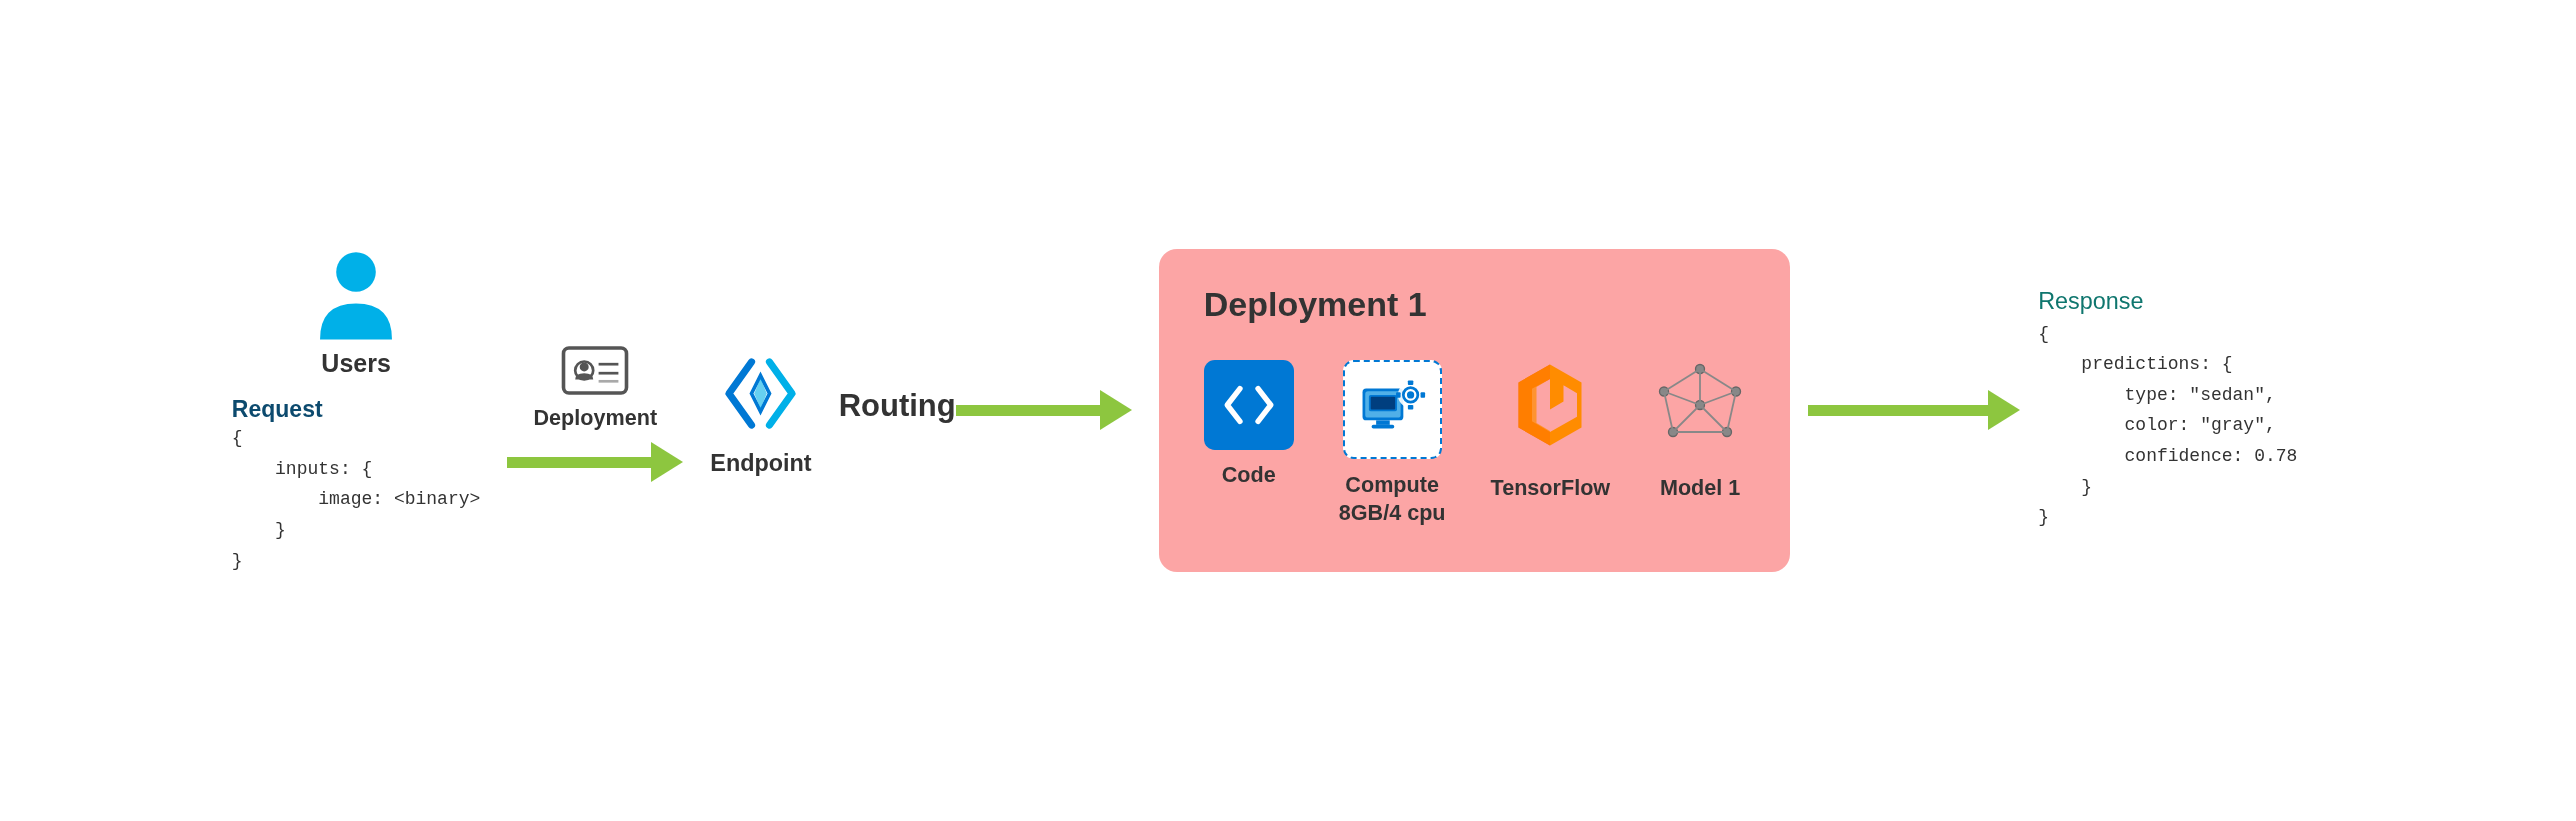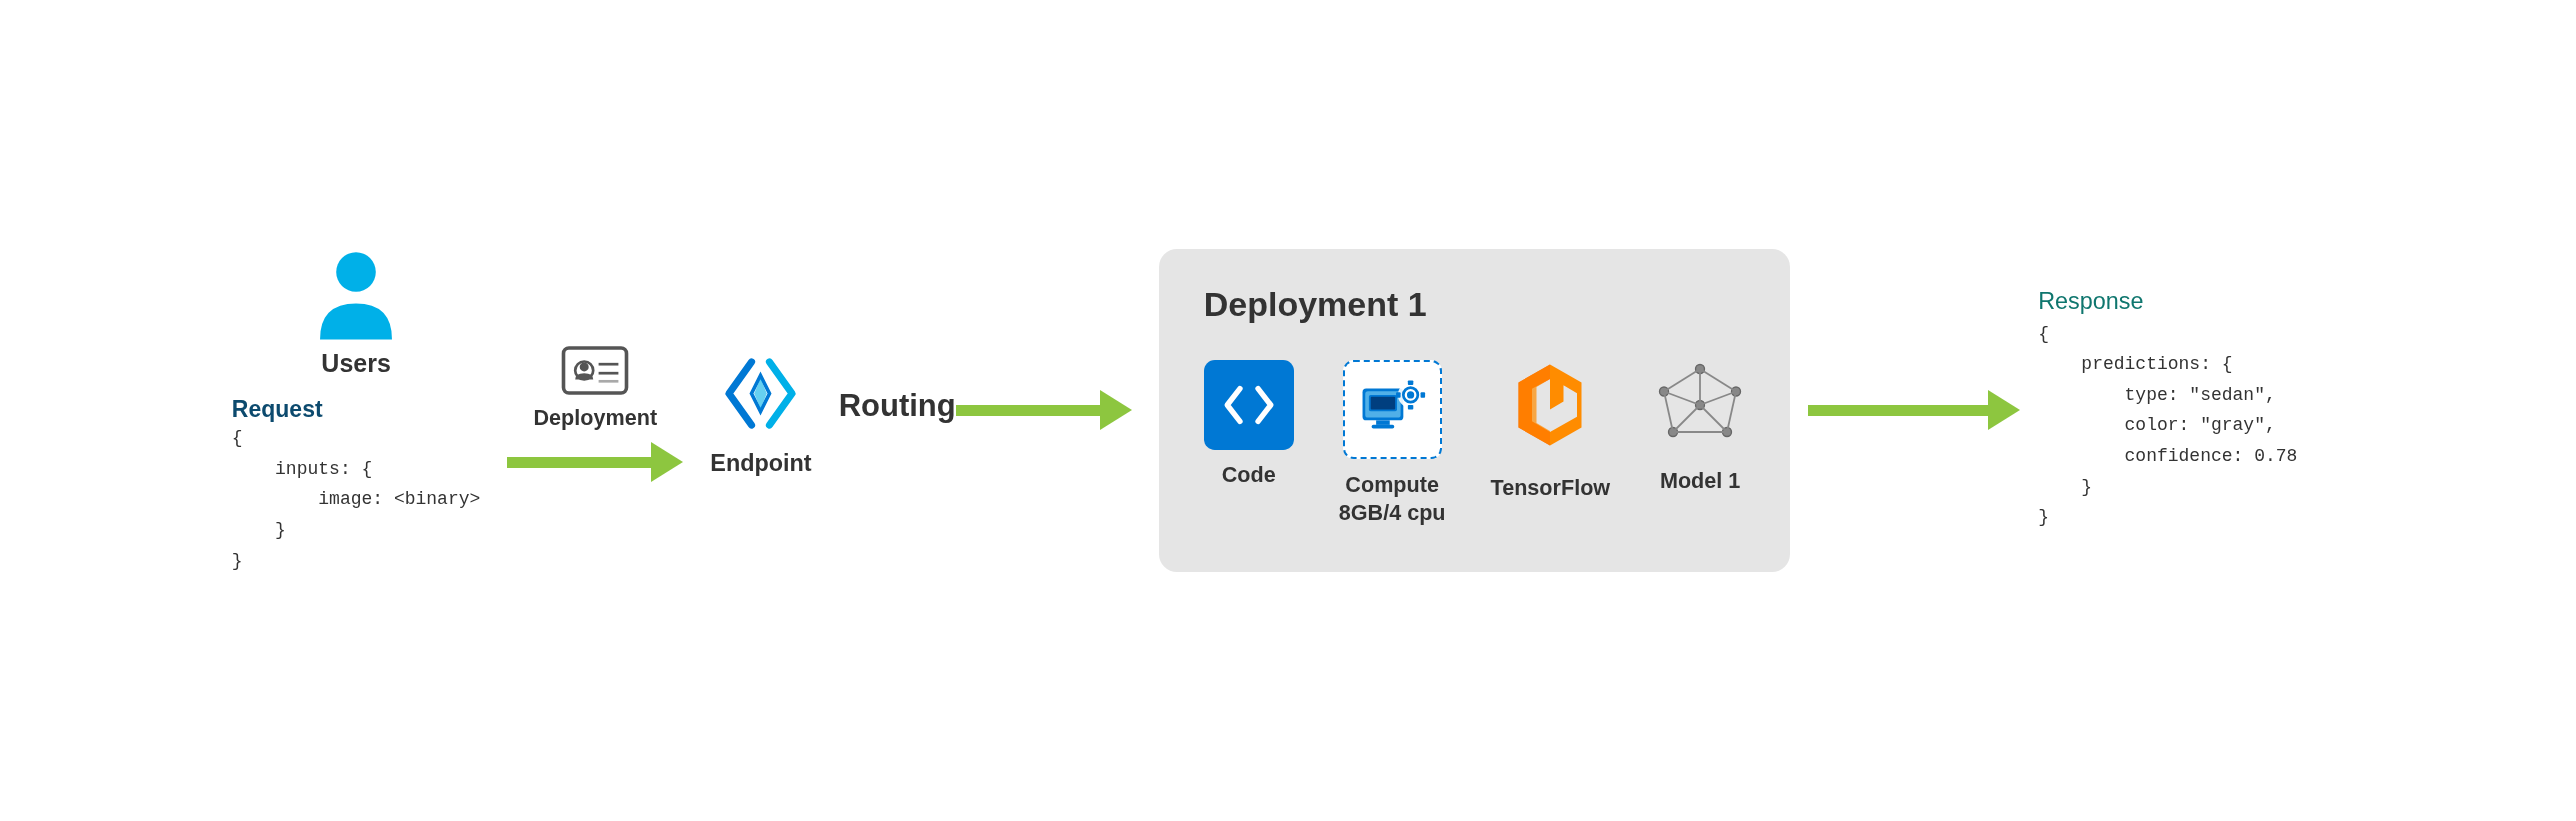--- a/index.html
+++ b/index.html
@@ -89,21 +89,21 @@
     </div>
 
     <div style="display:flex; flex-direction:row; align-items:center; margin: 0 18px;">
       <div style="font-size:31px; font-weight:700; color:#333; margin-bottom:9px; white-space:nowrap;">Routing</div>
       <div style="display:flex; align-items:center;">
         <div style="width:144px; height:10.8px; background:#8dc63f;"></div>
         <div style="width:0; height:0; border-top:20px solid transparent; border-bottom:20px solid transparent; border-left:32px solid #8dc63f;"></div>
       </div>
     </div>
 
-    <div style="background:#e5e5e5; border-radius:18px; padding:36px 45px 45px 45px; position:relative; margin:0 9px;">
+    <div style="background:#fca5a5; border-radius:18px; padding:36px 45px 45px 45px; position:relative; margin:0 9px;">
       <div style="font-size:34px; font-weight:700; color:#333; margin-bottom:36px;">Deployment 1</div>
       <div style="display:flex; align-items:flex-start; gap:45px;font-weight:bold;">
 
         <div style="display:flex; flex-direction:column; align-items:center; gap:12.6px;">
           <div style="width:90px; height:90px; background:#0078d4; border-radius:10.8px; display:flex; align-items:center; justify-content:center;">
             <svg width="58" height="58" viewBox="0 0 64 64">
               <polyline points="22,14 8,32 22,50" fill="none" stroke="white" stroke-width="6" stroke-linecap="round" stroke-linejoin="round"></polyline>
               <polyline points="42,14 56,32 42,50" fill="none" stroke="white" stroke-width="6" stroke-linecap="round" stroke-linejoin="round"></polyline>
             </svg>
           </div>
@@ -139,21 +139,21 @@
         <div style="display:flex; flex-direction:column; align-items:center; gap:25px;">
           <svg width="90" height="90" viewBox="0 0 100 100">
 
             <polygon points="50,5 50,55 65,46 65,28 80,37 80,63 50,80 50,95 85,75 85,25" fill="#FF8C00"></polygon>
             <polygon points="50,5 15,25 15,75 50,95 50,80 30,68 30,32 50,21" fill="#FF6000"></polygon>
             <polygon points="50,5 50,21 35,30 35,70 50,79 50,95 15,75 15,25" fill="#FF8C00" opacity="0.7"></polygon>
           </svg>
           <div style="font-size:21.6px; color:#333; text-align:center;">TensorFlow</div>
         </div>
 
-        <div style="display:flex; flex-direction:column; align-items:center; gap:18px;">
+        <div style="display:flex; flex-direction:column; align-items:center; gap:25px;">
           <svg width="90" height="90" viewBox="0 0 100 100">
 
             <circle cx="50" cy="10" r="5" fill="#888" stroke="#666" stroke-width="1.5"></circle>
             <circle cx="90" cy="35" r="5" fill="#888" stroke="#666" stroke-width="1.5"></circle>
             <circle cx="80" cy="80" r="5" fill="#888" stroke="#666" stroke-width="1.5"></circle>
             <circle cx="20" cy="80" r="5" fill="#888" stroke="#666" stroke-width="1.5"></circle>
             <circle cx="10" cy="35" r="5" fill="#888" stroke="#666" stroke-width="1.5"></circle>
 
             <circle cx="50" cy="50" r="5" fill="#888" stroke="#666" stroke-width="1.5"></circle>
 

